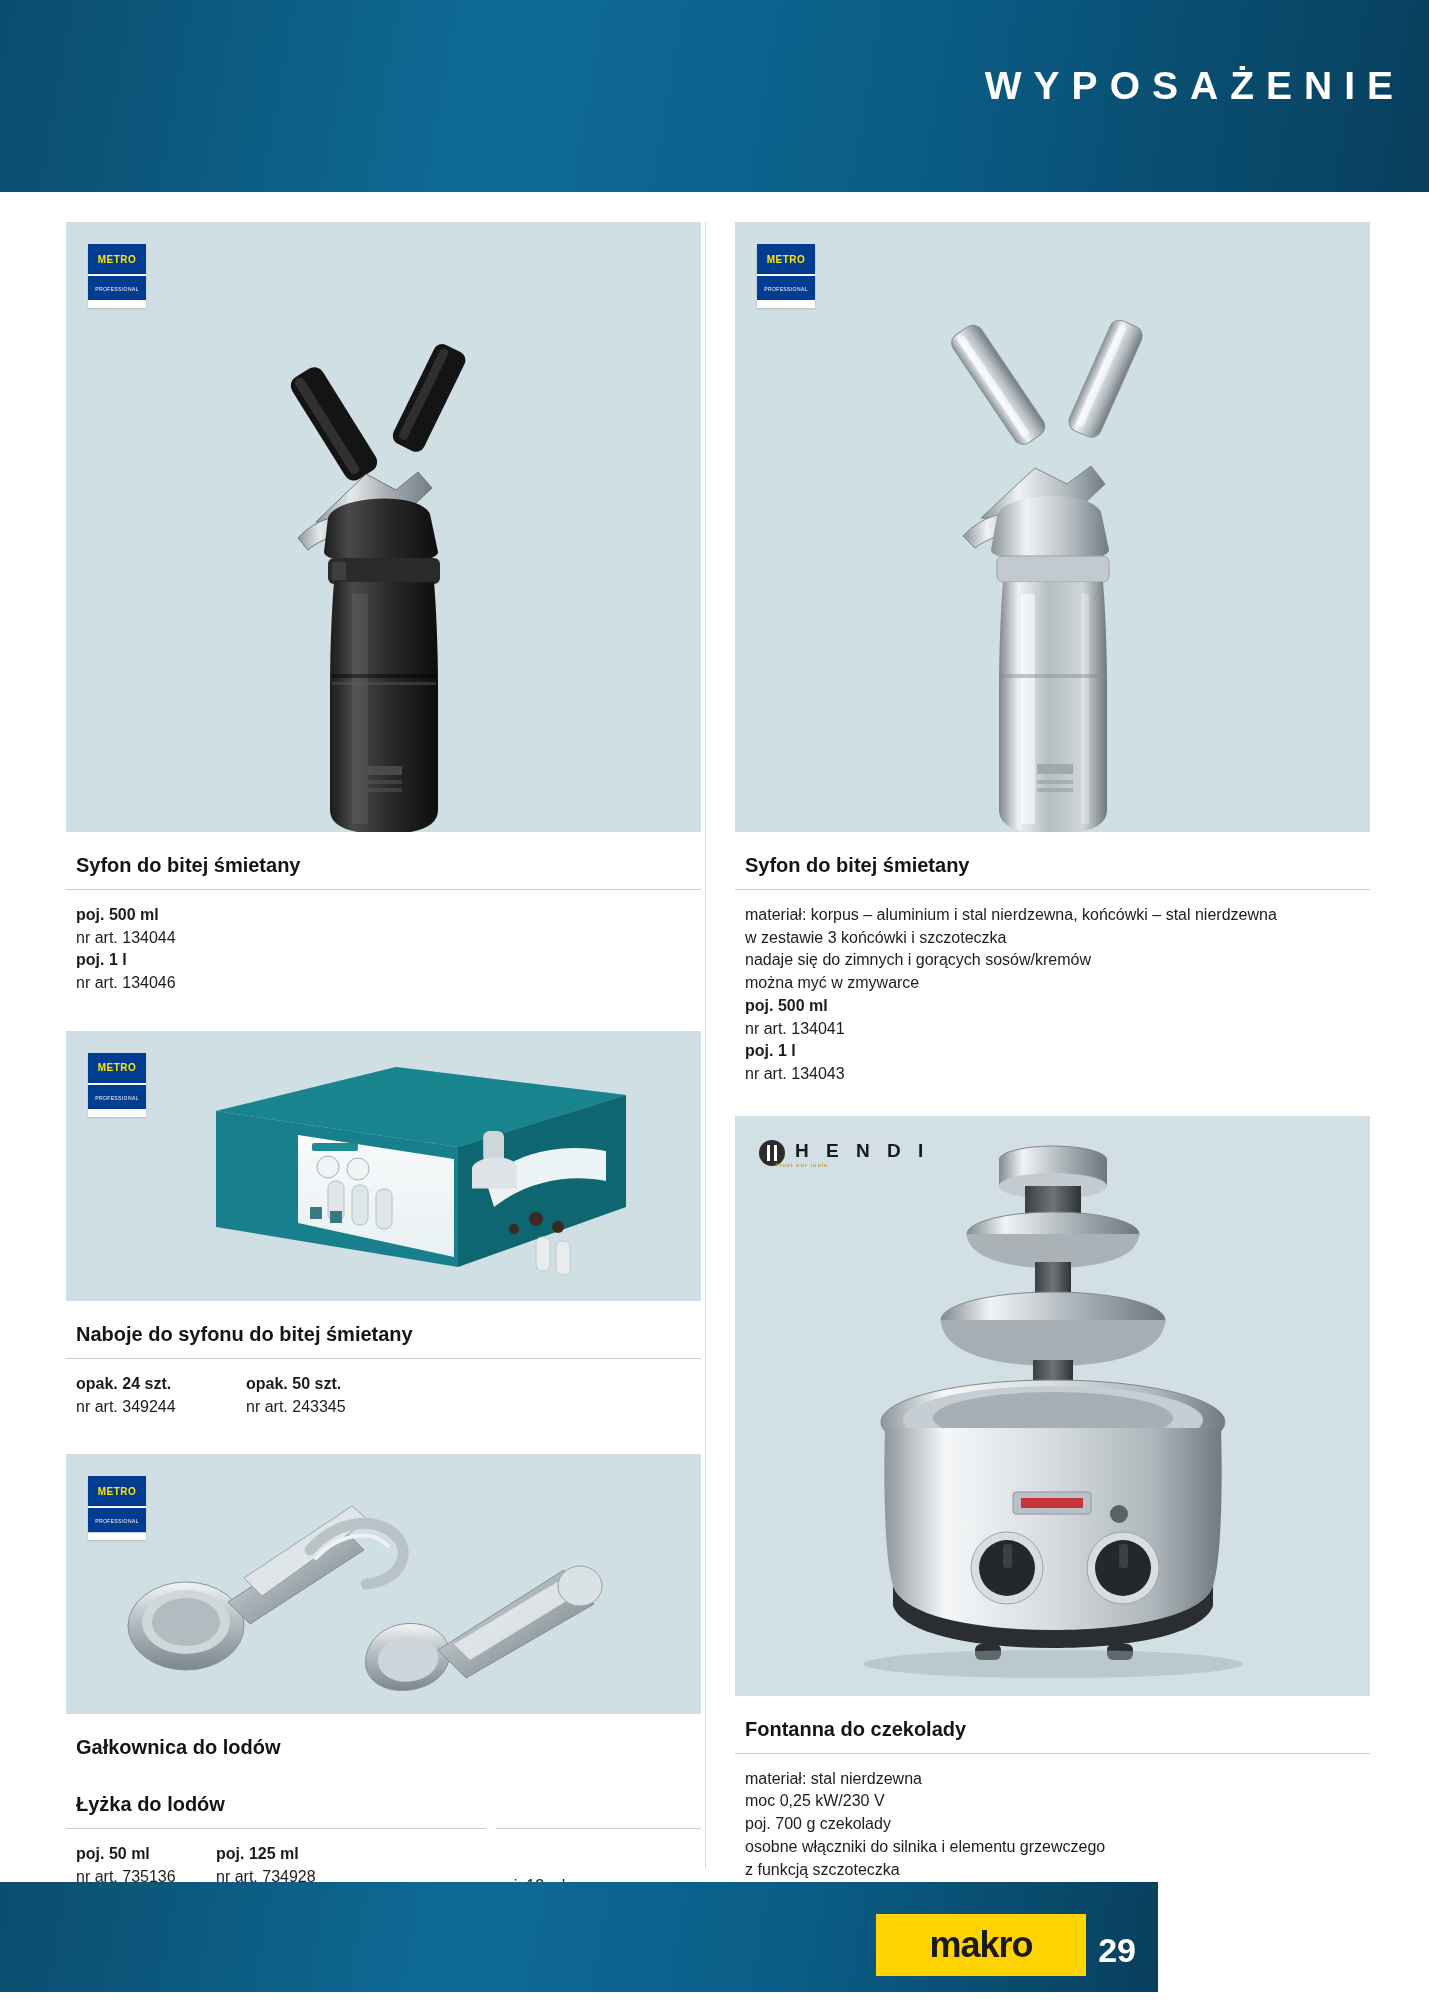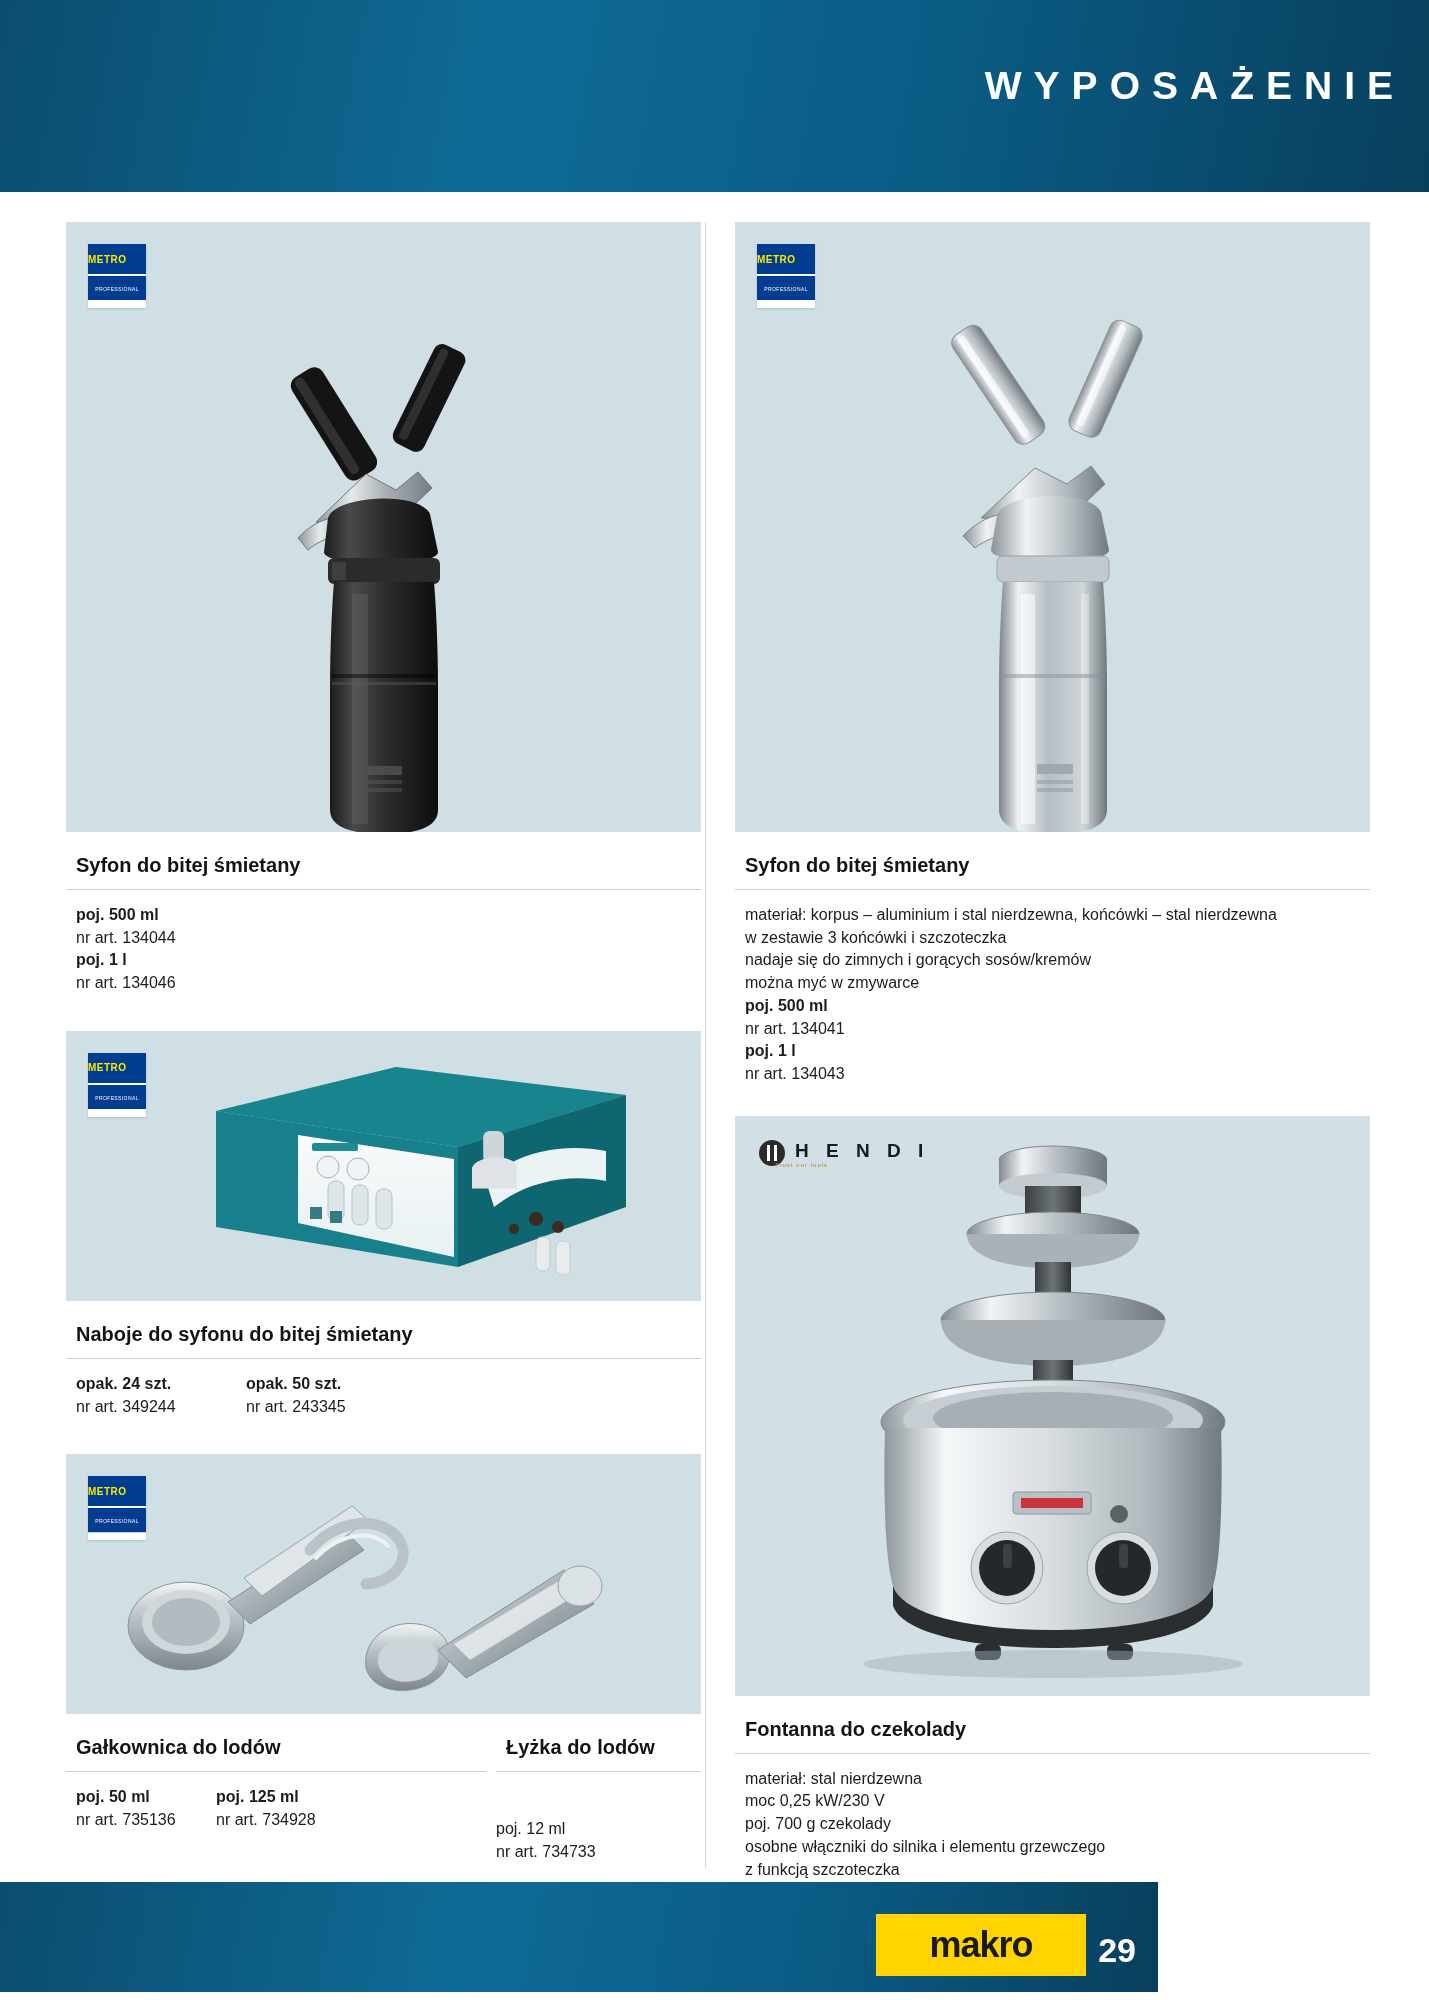--- a/index.html
+++ b/index.html
@@ -117,21 +117,21 @@
     top: 22px;
     left: 22px;
     width: 58px;
     height: 64px;
     background: #ffffff;
     box-shadow: 0 1px 2px rgba(0,0,0,.15);
   }
   .metro-logo .m-top {
     height: 30px;
     background: #003c8f;
-    display: flex; align-items: center; justify-content: flex-start;
+    display: flex; align-items: center; justify-content: center;
   }
   .metro-logo .m-top span {
     color: #ffe600;
     font-size: 10px;
     font-weight: bold;
     letter-spacing: .5px;
   }
   .metro-logo .m-bot {
     height: 26px;
     background: #003c8f;
@@ -212,21 +212,22 @@
     display: flex;
     padding: 14px 0 0 10px;
     font-size: 16px;
     line-height: 1.42;
     color: #1c1c1c;
   }
   .two-col-specs > div { width: 170px; }
 
   .title-row {
     display: flex;
-    align-items: flex-end;
+    align-items: flex-start;
+    flex-direction: column;
   }
   .title-row .t1 { width: 430px; }
   .title-row .t2 { flex: 1; }
   .rule-row { display: flex; gap: 0; }
   .rule-row .r1 { width: 420px; height: 1px; background: #cfcfcf; }
   .rule-row .gap { width: 10px; }
   .rule-row .r2 { flex: 1; height: 1px; background: #cfcfcf; }
 
   .specs-row { display: flex; padding: 14px 0 0 10px; font-size: 16px; line-height: 1.42; color:#1c1c1c; }
   .specs-row .c1 { width: 140px; }

